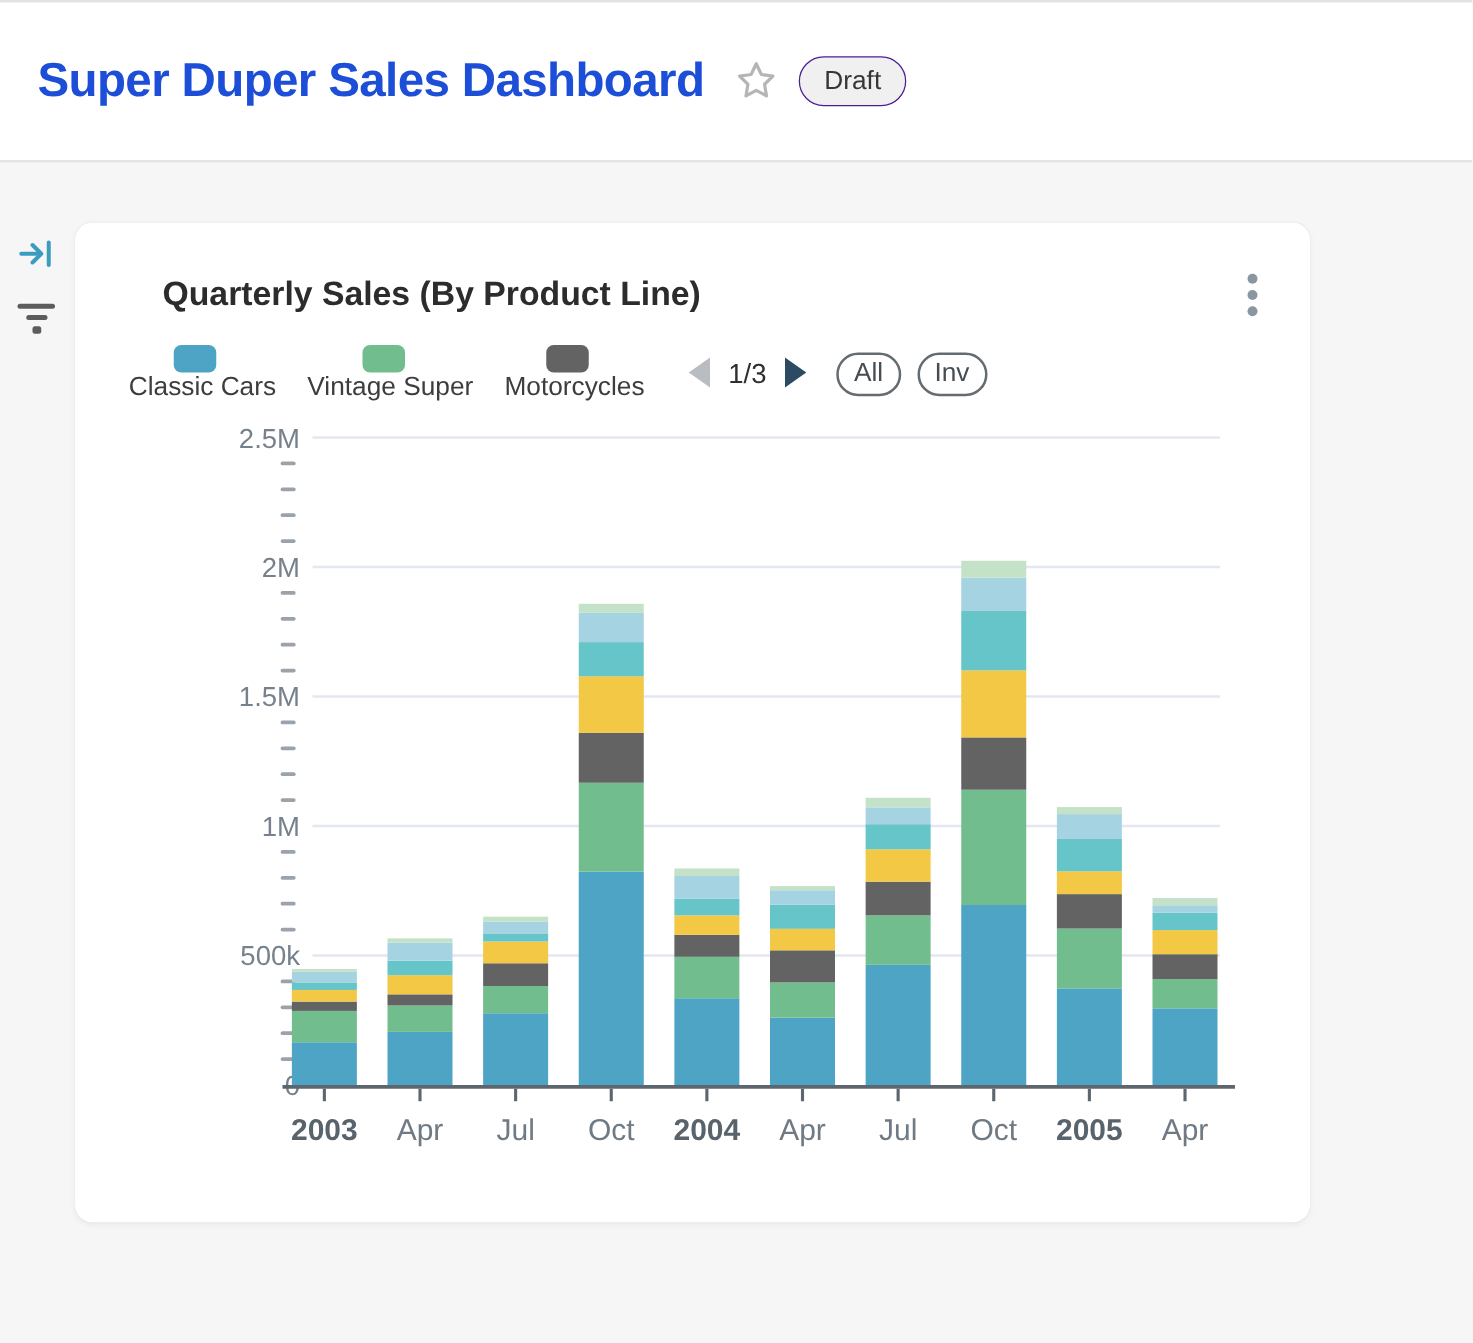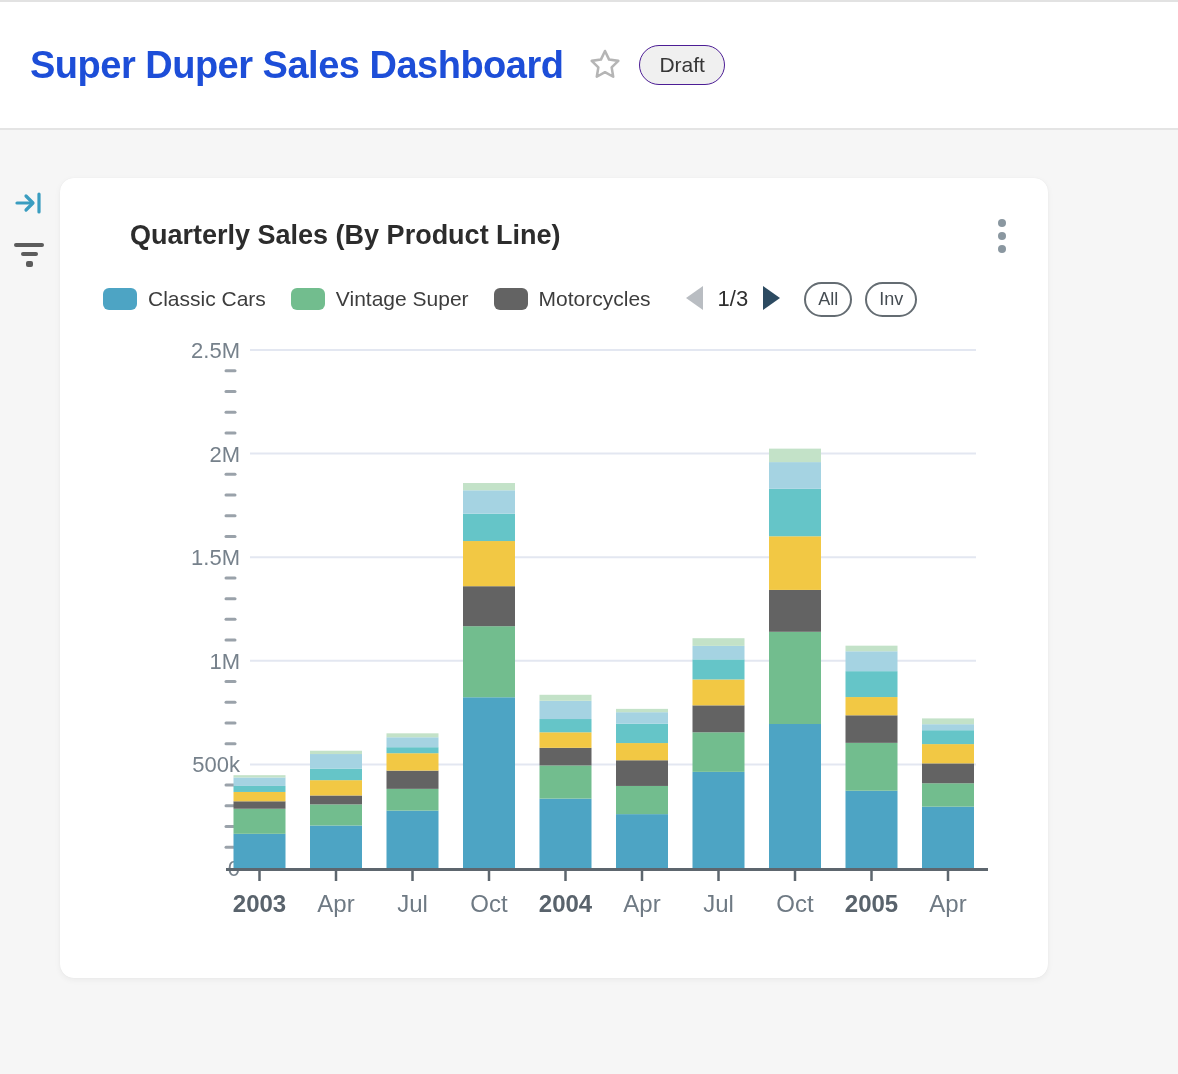--- a/index.html
+++ b/index.html
@@ -42,32 +42,32 @@
     font-size:27px; font-weight:700; color:#2c2c2c;margin-left:40px;
   }
   .kebab{ position:absolute; right:40px; top:39px; background:none; border:none; cursor:pointer;
     display:flex; flex-direction:column; gap:5px; padding:2px;}
   .kebab i{ width:8px; height:8px; border-radius:50%; background:#8a97a0; display:block; }
   
   .legend-row{
     position:absolute; left:43px; top:103px; right:36px;
     display:flex; align-items:center; height:36px;
   }
-  .legend-item{ display:flex; align-items:center; margin-right:25px; cursor:pointer; }
+  .legend-item{ display:flex; align-items:center; margin-right:25px; cursor:pointer;flex-direction:column; }
   .legend-swatch{ width:34px; height:22px; border-radius:6px; margin-right:11px; }
   .legend-label{ font-size:21px; color:#3d3d3d; }
   .legend-pagination{ display:flex; align-items:flex-start; margin-left:10px; }
   .pag-btn{ background:none; border:none; cursor:pointer; padding:0; display:flex; }
   .tri-left{ width:0; height:0; border-top:12px solid transparent; border-bottom:12px solid transparent; border-right:17px solid #b9bdc2; }
   .tri-right{ width:0; height:0; border-top:12px solid transparent; border-bottom:12px solid transparent; border-left:17px solid #2c4a61; }
   .pag-label{ font-size:22px; color:#2f2f2f; margin:0 15px; }
   .legend-buttons{ display:flex; gap:13px; margin-left:24px; }
   .pill-btn{
     border:2px solid #646c72; border-radius:18px; background:#fff;
-    font-family:inherit; font-size:18px; color:#454c52;
+    font-family:inherit; font-size:21px; color:#454c52;
     height:35px; padding:0 12px; cursor:pointer;
   }
   
   .chart-wrap{ position:absolute; left:30px; top:152px; width:928px; height:630px; }
   svg text{ font-family:"Liberation Sans","DejaVu Sans",sans-serif; }
 </style>
 </head>
 <body>
 
 <header class="page-header">

